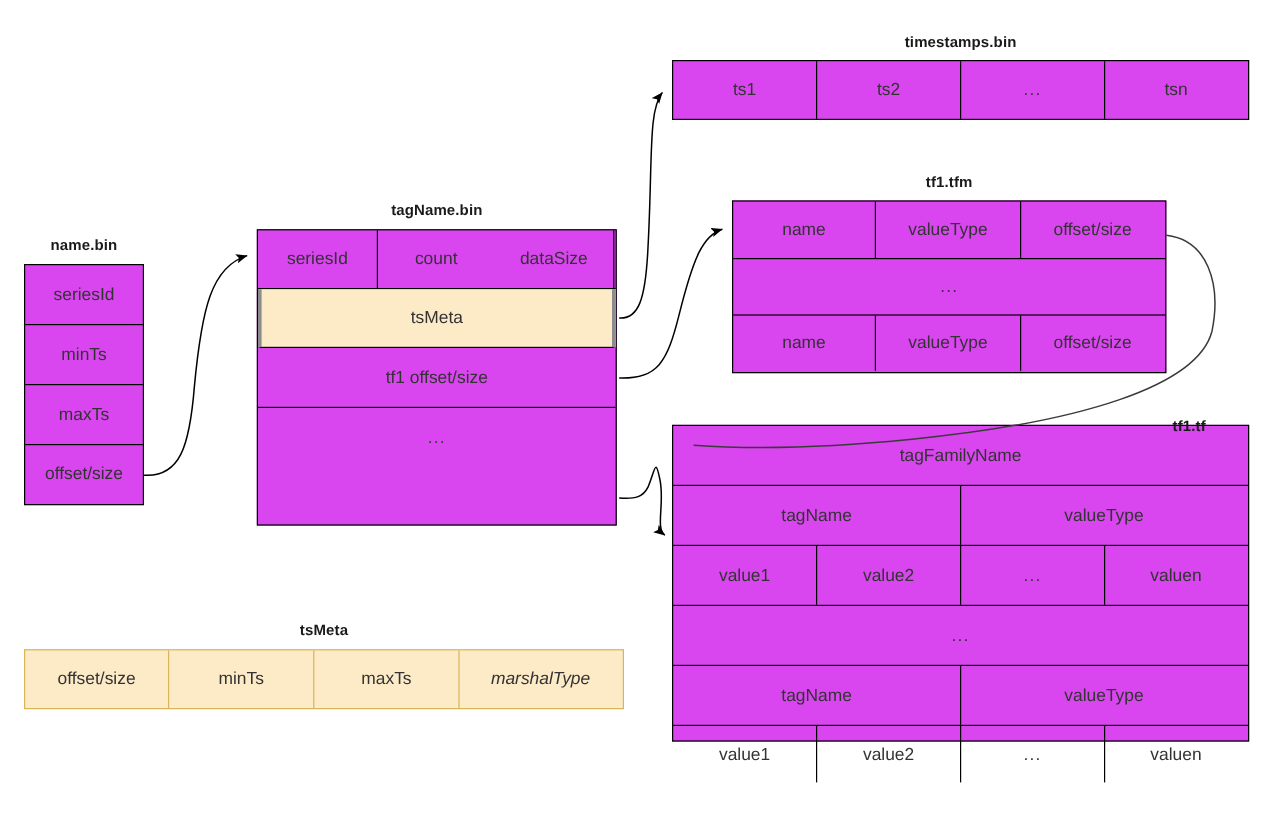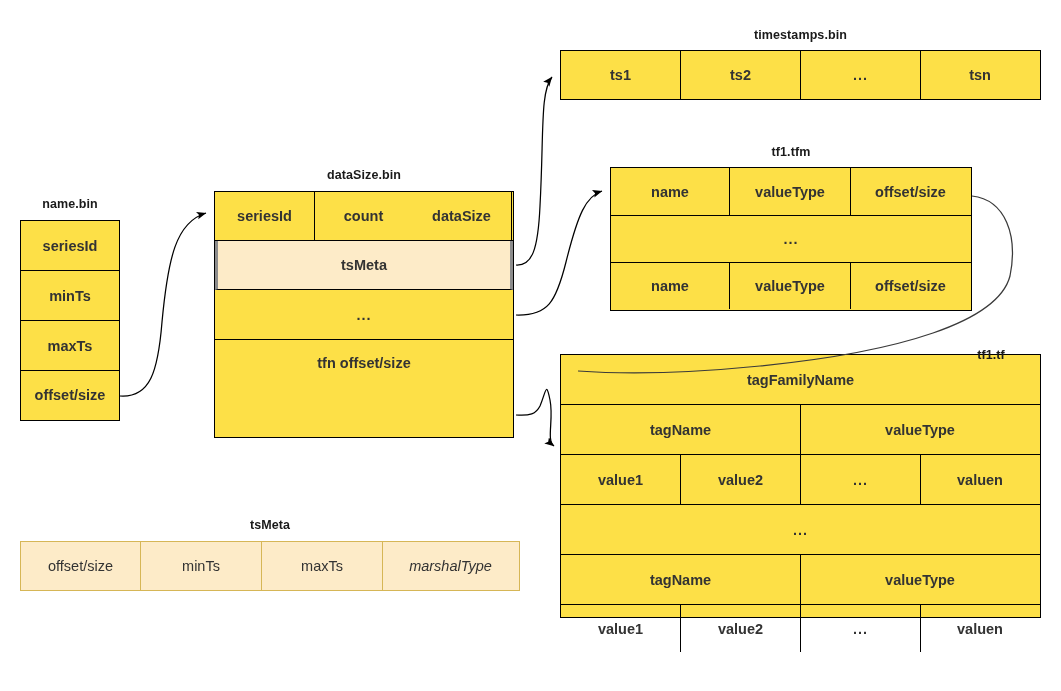--- a/index.html
+++ b/index.html
@@ -37,23 +37,22 @@
     color: #1a1a1a;
     text-align: center;
     white-space: nowrap;
     letter-spacing: 0.1px;
     z-index: 3;
   }
   .box {
     position: absolute;
     box-sizing: border-box;
     border: 1.4px solid #000000;
-    background: #fde047;
+    background: #d946ef;
     z-index: 2;
-    font-weight: bold;
   }
   .row {
     box-sizing: border-box;
     display: flex;
     width: 100%;
     border-bottom: 1.4px solid #000000;
     position: relative;
   }
   .row:last-child { border-bottom: none; }
   .cell {
@@ -127,42 +126,42 @@
       <div class="cell" style="width:100%;">minTs</div>
     </div>
     <div class="row" style="height:50px;">
       <div class="cell" style="width:100%;">maxTs</div>
     </div>
     <div class="row" style="height:48px;">
       <div class="cell" style="width:100%;">offset/size</div>
     </div>
   </div>
 
-  <div class="title" style="left:214px; top:168px; width:300px;">dataSize.bin</div>
+  <div class="title" style="left:214px; top:168px; width:300px;">tagName.bin</div>
 
   <div class="box vstack" style="left:214px; top:191px; width:300px; height:247px;">
 
     <div class="row" style="height:49px;">
       <div class="cell" style="width:100px; border-right:1.4px solid #000;">seriesId</div>
       <div class="cell" style="width:97px;">count</div>
       <div class="cell" style="width:100px; border-right:1.4px solid #000;">dataSize</div>
     </div>
 
     <div class="row hl greyside" style="height:49px;">
       <div class="cell" style="width:100%;">tsMeta</div>
     </div>
 
+    <div class="row" style="height:50px;">
+      <div class="cell" style="width:100%;">tf1 offset/size</div>
+    </div>
 
     <div class="row" style="height:50px;">
       <div class="cell ell" style="width:100%;">...</div>
     </div>
 
-    <div class="row" style="height:46px;">
-      <div class="cell" style="width:100%;">tfn offset/size</div>
-    </div>
   </div>
 
   <div class="title" style="left:560px; top:28px; width:481px;">timestamps.bin</div>
 
   <div class="box" style="left:560px; top:50px; width:481px; height:50px; display:flex;">
     <div class="cell" style="width:120px;">ts1</div>
     <div class="cell" style="width:120px;">ts2</div>
     <div class="cell ell" style="width:120px;">...</div>
     <div class="cell" style="width:118px;">tsn</div>
   </div>

